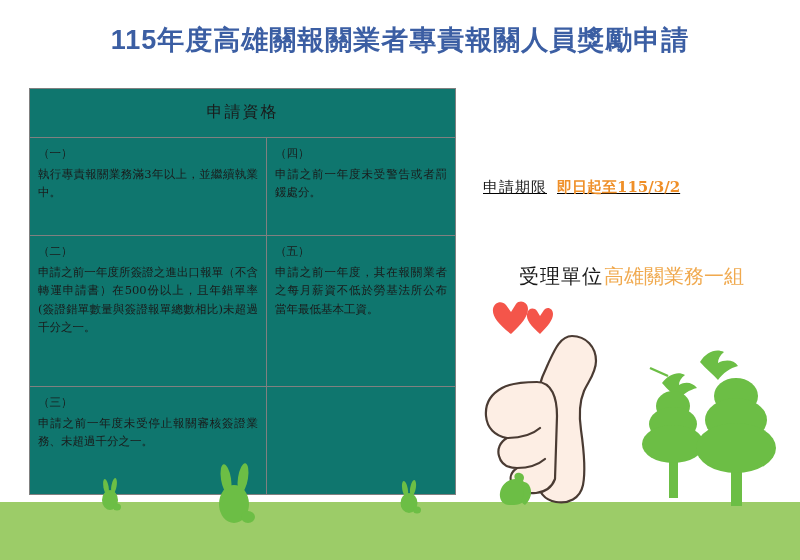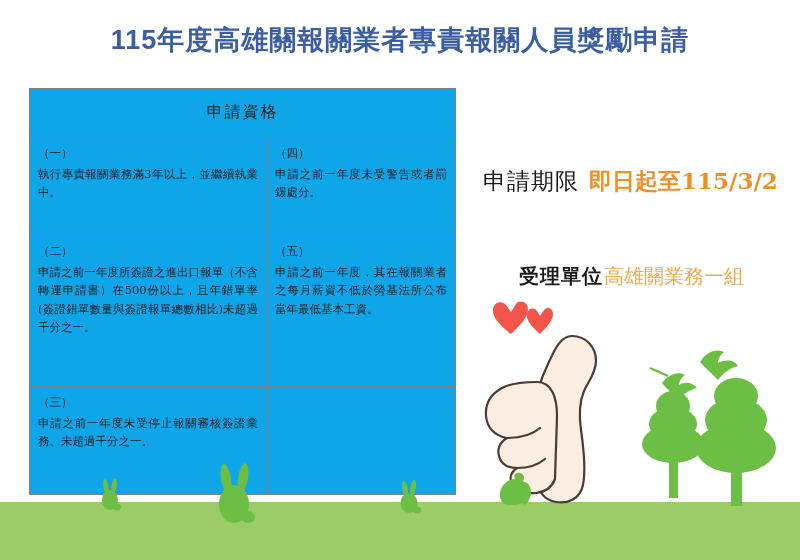--- a/index.html
+++ b/index.html
@@ -41,21 +41,21 @@
     background: #9ccc68;
   }
 
   
   .qual-table {
     position: absolute;
     left: 29px;
     top: 88px;
     width: 427px;
     border-collapse: collapse;
-    background: #0ea5e9;
+    background: #0f766e;
   }
   .qual-table td {
     border: 1px solid #808080;
     vertical-align: top;
     padding: 6px 8px 8px 8px;
     font-size: 11.5px;
     line-height: 1.62;
     color: #1a1a1a;
     font-family: "DejaVu Serif", "Liberation Serif", serif;
   }
@@ -78,37 +78,38 @@
   .col-left  { width: 239px; }
   .col-right { width: 186px; }
   .row-a td { height: 83px; }
   .row-b td { height: 136px; }
   .row-c td { height: 93px; }
 
   
   .info-deadline {
     position: absolute;
     left: 483px;
-    top: 166px;
-    white-space: nowrap;
-    font-size: 23px;
-    font-family: "DejaVu Serif", "Liberation Serif", serif;
+    top: 178px;
+    white-space: nowrap;
+    font-size: 15px;
+    font-family: "DejaVu Serif", "Liberation Serif", serif;
+    text-decoration: underline;
   }
   .info-deadline .lbl { color: #1a1a1a; letter-spacing: 1px; }
   .info-deadline .val { color: #ef8f28; margin-left: 10px; font-weight: bold; }
 
   .info-unit {
     position: absolute;
     left: 519px;
     top: 263px;
     white-space: nowrap;
     font-size: 20px;
     font-family: "DejaVu Serif", "Liberation Serif", serif;
   }
-  .info-unit .lbl { color: #1a1a1a; letter-spacing: 1px; font-weight: bold; }
+  .info-unit .lbl { color: #1a1a1a; letter-spacing: 1px; }
   .info-unit .val { color: #f0a94e; margin-left: 1px; }
 
   
   .deco { position: absolute; }
   #hearts      { left: 492px; top: 300px; }
   #thumbs-up   { left: 480px; top: 320px; }
   #trees       { left: 628px; top: 328px; }
   #rabbit-sm   { left: 100px; top: 478px; }
   #rabbit-lg   { left: 215px; top: 462px; }
   #squirrel    { left: 497px; top: 472px; }

